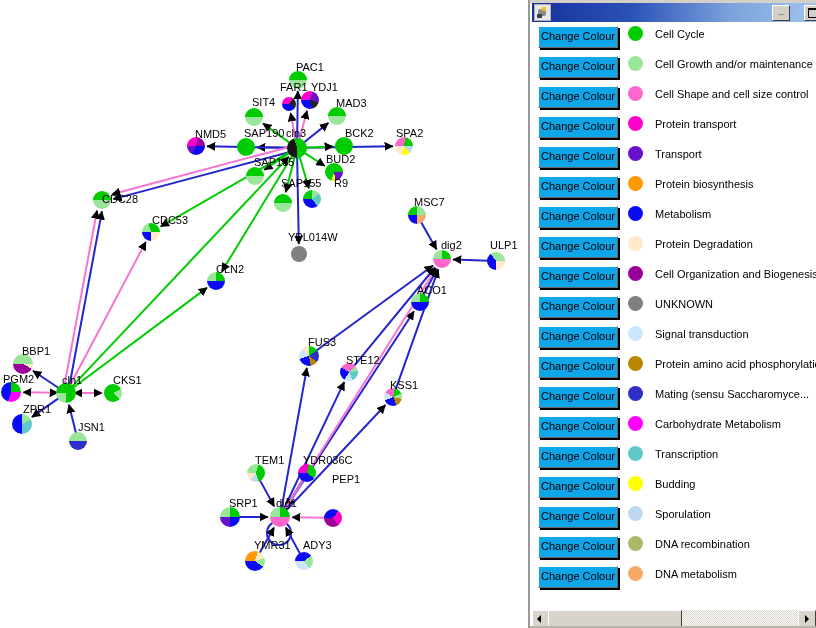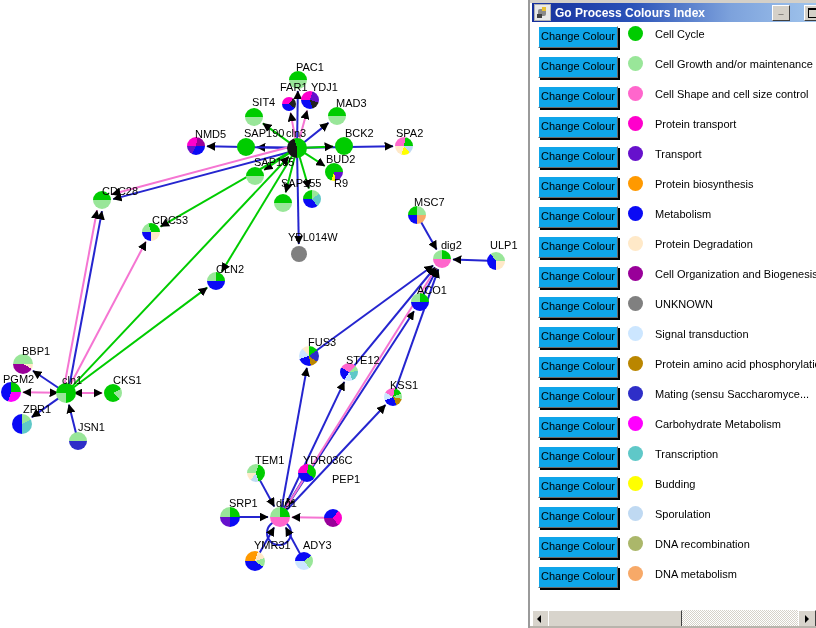--- a/index.html
+++ b/index.html
@@ -133,21 +133,21 @@
       <div class="nlabel" style="left: 396px; top: 128px;">SPA2</div>
       <div class="node" style="left: 246px; top: 167px; height: 18px; width: 18px; background: conic-gradient(from 270deg, rgb(0, 204, 0) 0%, rgb(0, 204, 0) 50%, rgb(153, 230, 153) 50%, rgb(153, 230, 153) 100%);"></div>
       <div class="nlabel" style="left: 254px; top: 157px;">SAP185</div>
       <div class="node" style="left: 325px; top: 163px; height: 18px; width: 18px; background: conic-gradient(from 270deg, rgb(0, 204, 0) 0%, rgb(0, 204, 0) 50%, rgb(102, 17, 204) 50%, rgb(102, 17, 204) 72%, rgb(255, 255, 0) 72%, rgb(255, 255, 0) 80%, rgb(0, 204, 0) 80%, rgb(0, 204, 0) 100%);"></div>
       <div class="nlabel" style="left: 326px; top: 154px;">BUD2</div>
       <div class="node" style="left: 274px; top: 194px; height: 18px; width: 18px; background: conic-gradient(from 270deg, rgb(0, 204, 0) 0%, rgb(0, 204, 0) 50%, rgb(153, 230, 153) 50%, rgb(153, 230, 153) 100%);"></div>
       <div class="nlabel" style="left: 281px; top: 178px;">SAP155</div>
       <div class="node" style="left: 303px; top: 190px; height: 18px; width: 18px; background: conic-gradient(from 270deg, rgb(0, 204, 0) 0%, rgb(0, 204, 0) 25%, rgb(153, 230, 153) 25%, rgb(153, 230, 153) 40%, rgb(95, 200, 200) 40%, rgb(95, 200, 200) 65%, rgb(10, 10, 245) 65%, rgb(10, 10, 245) 100%);"></div>
       <div class="nlabel" style="left: 334px; top: 178px;">R9</div>
       <div class="node" style="left: 93px; top: 191px; height: 18px; width: 18px; background: conic-gradient(from 270deg, rgb(0, 204, 0) 0%, rgb(0, 204, 0) 50%, rgb(153, 230, 153) 50%, rgb(153, 230, 153) 100%);"></div>
-      <div class="nlabel" style="left: 102px; top: 186px;">CDC28</div>
+      <div class="nlabel" style="left: 102px; top: 194px;">CDC28</div>
       <div class="node" style="left: 142px; top: 223px; height: 18px; width: 18px; background: conic-gradient(from 270deg, rgb(153, 230, 153) 0%, rgb(153, 230, 153) 20%, rgb(0, 204, 0) 20%, rgb(0, 204, 0) 50%, rgb(255, 233, 200) 50%, rgb(255, 233, 200) 75%, rgb(10, 10, 245) 75%, rgb(10, 10, 245) 100%);"></div>
       <div class="nlabel" style="left: 152px; top: 215px;">CDC53</div>
       <div class="node" style="left: 291px; top: 246px; height: 16px; width: 16px; background: rgb(128, 128, 128);"></div>
       <div class="nlabel" style="left: 288px; top: 232px;">YPL014W</div>
       <div class="node" style="left: 408px; top: 206px; height: 18px; width: 18px; background: conic-gradient(from 180deg, rgb(10, 10, 245) 0%, rgb(10, 10, 245) 25%, rgb(0, 204, 0) 25%, rgb(0, 204, 0) 50%, rgb(153, 230, 153) 50%, rgb(153, 230, 153) 75%, rgb(247, 169, 104) 75%, rgb(247, 169, 104) 100%);"></div>
       <div class="nlabel" style="left: 414px; top: 197px;">MSC7</div>
       <div class="node" style="left: 433px; top: 250px; height: 18px; width: 18px; background: conic-gradient(from 270deg, rgb(153, 230, 153) 0%, rgb(153, 230, 153) 25%, rgb(0, 204, 0) 25%, rgb(0, 204, 0) 50%, rgb(255, 102, 204) 50%, rgb(255, 102, 204) 100%);"></div>
       <div class="nlabel" style="left: 441px; top: 240px;">dig2</div>
       <div class="node" style="left: 487px; top: 252px; height: 18px; width: 18px; background: conic-gradient(from 180deg, rgb(10, 10, 245) 0%, rgb(10, 10, 245) 40%, rgb(153, 230, 153) 40%, rgb(153, 230, 153) 75%, rgb(255, 233, 200) 75%, rgb(255, 233, 200) 100%);"></div>
       <div class="nlabel" style="left: 490px; top: 240px;">ULP1</div>
@@ -191,21 +191,20 @@
 </div>
 
 <div id="panel">
   <div class="frame-top"></div>
   <div id="titlebar">
     <span class="app-icon">
       <i style="left:3px;top:4px;width:8px;height:7px;background:#8a8a8a;border-radius:2px;"></i>
       <i style="left:7px;top:2px;width:4px;height:4px;background:#e8c030;"></i>
       <i style="left:2px;top:9px;width:5px;height:4px;background:#404040;"></i>
     </span>
-    <span class="ttl">Go Process Colours Index</span>
   </div>
   <div class="winbtn" id="btn-min">_</div>
   <div class="winbtn" id="btn-max">
     <span style="display:block;width:8px;height:7px;border:1px solid #000;border-top-width:2px;margin:2px auto 0;"></span>
   </div>
 
   <div id="legend-rows">
       <div class="lrow">
         <div class="cc-btn">Change Colour</div>
         <span class="swatch" style="background: rgb(0, 204, 0);"></span>

